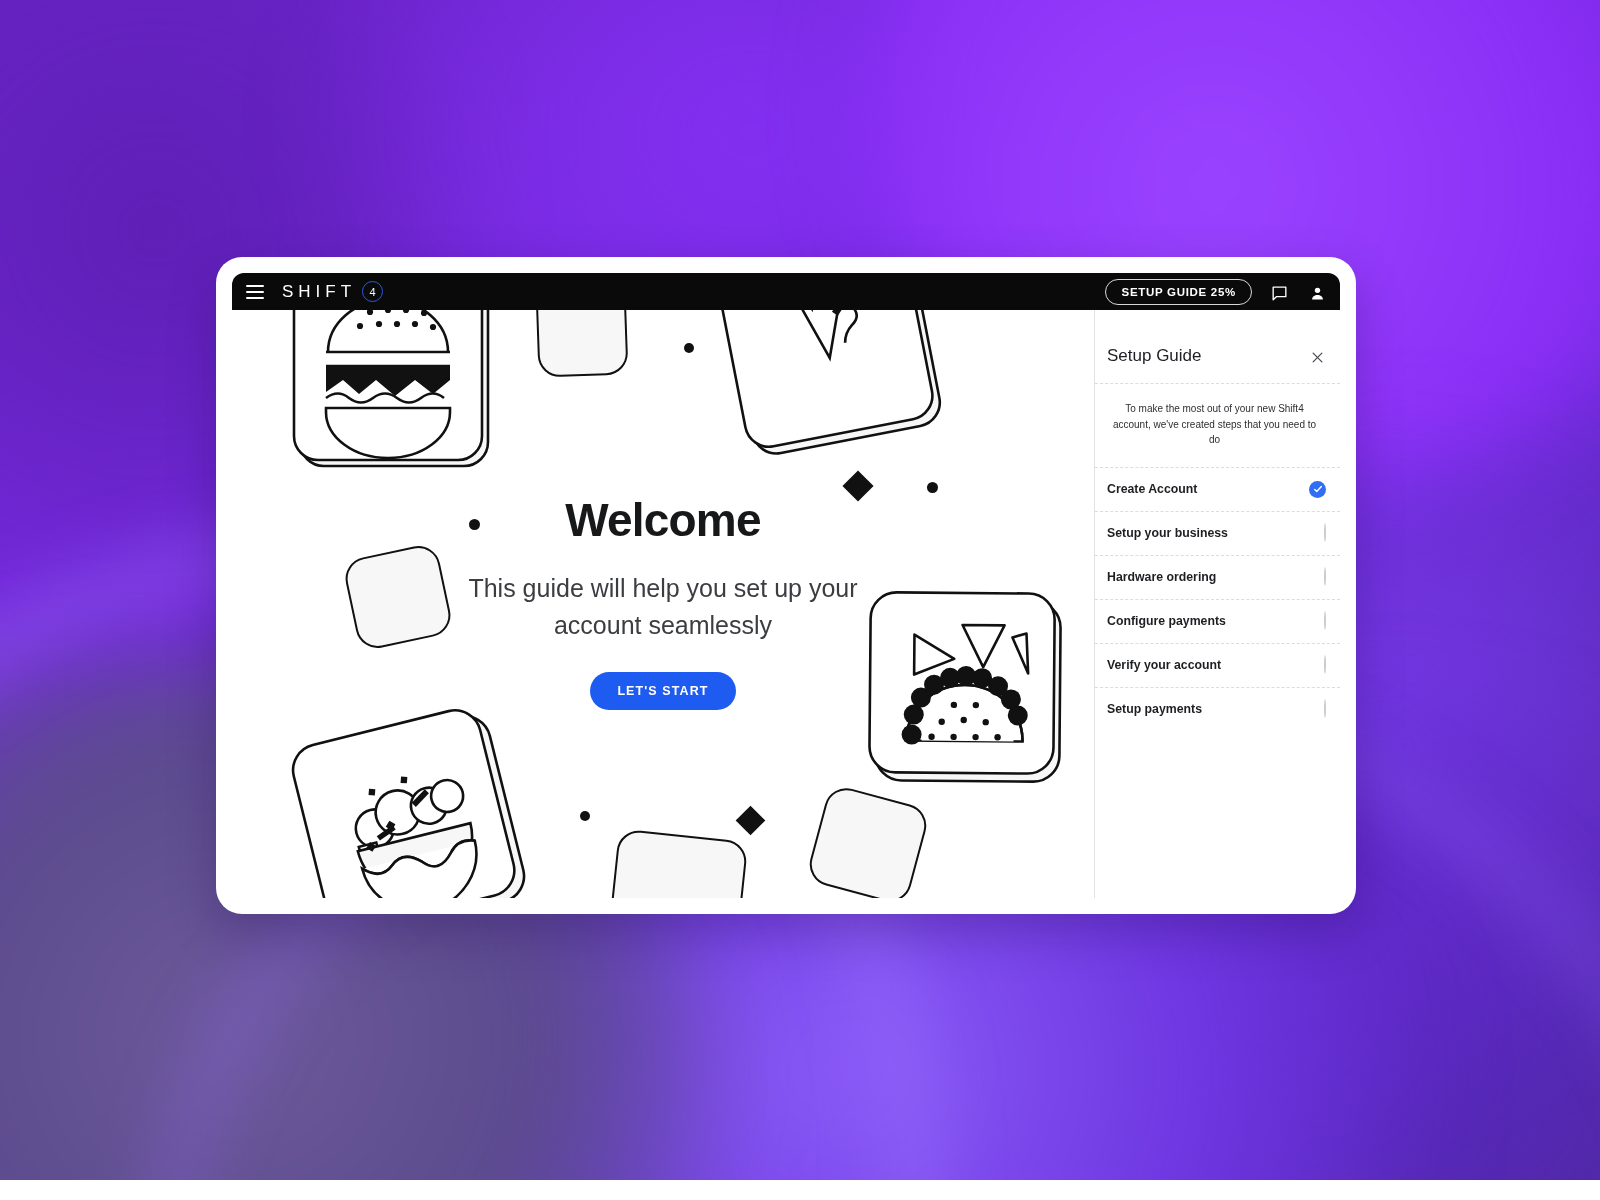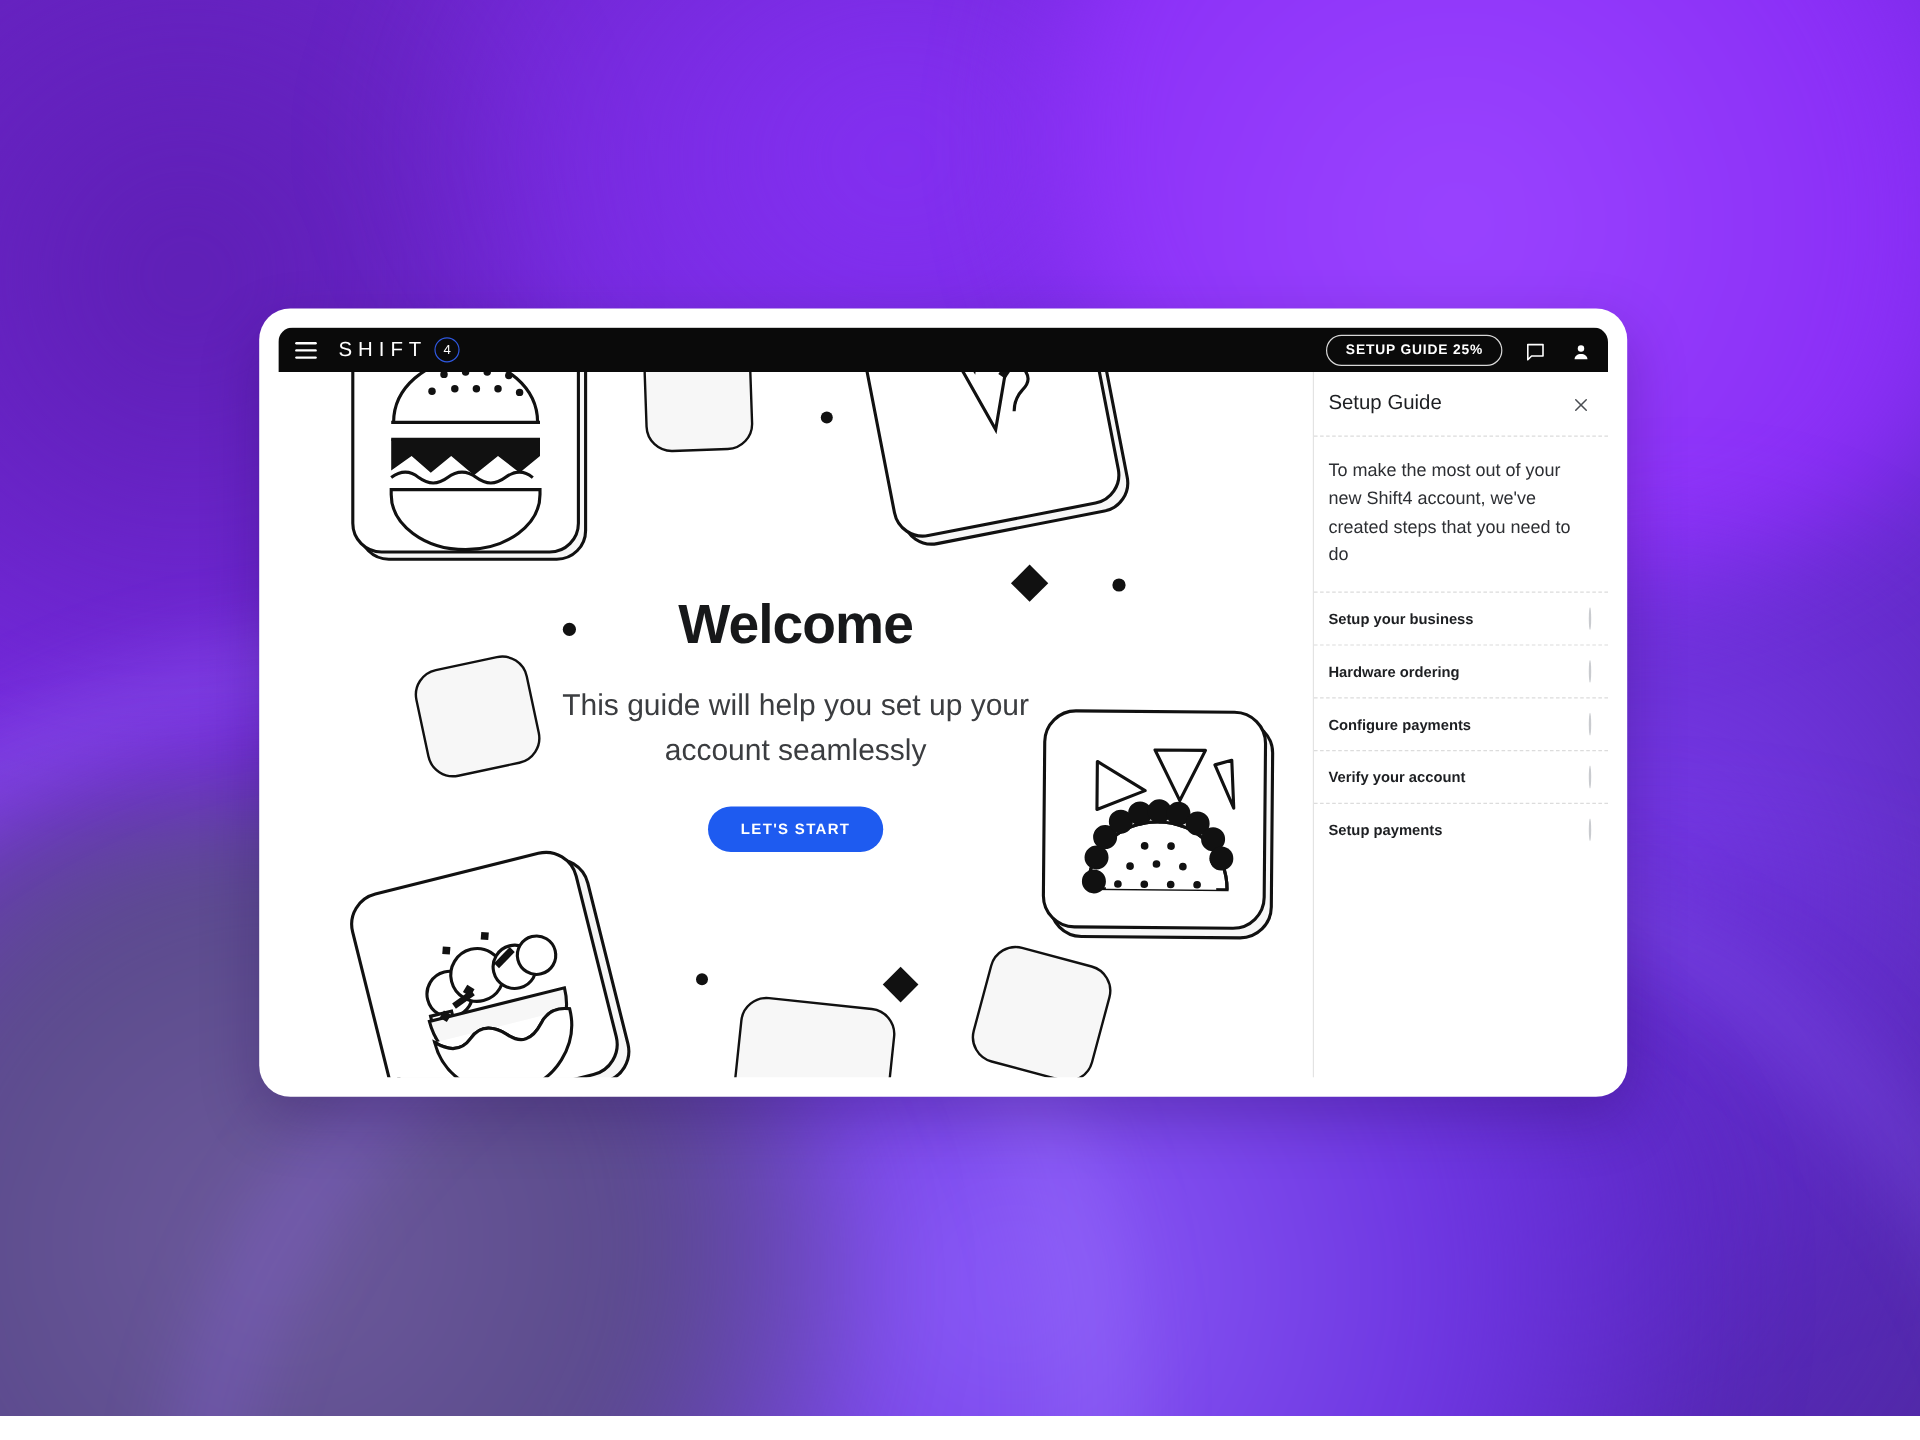--- a/index.html
+++ b/index.html
@@ -243,40 +243,41 @@
     flex: 0 0 245px;
     border-left: 1px solid #e3e3e3;
     background: #fff;
     display: flex;
     flex-direction: column;
     z-index: 4;
   }
   #panel-head {
     display: flex;
     align-items: flex-end;
-    padding: 16px 14px 17px 12px;
+    padding: 36px 14px 17px 12px;
     border-bottom: 1px dashed #dcdcdc;
     gap: 21px;
   }
   #panel-title {
     font-size: 17px;
     color: #1d1f22;
     font-weight: 400;
   }
   #panel-close {
     margin-left: auto;
     cursor: pointer;
     width: 18px; height: 18px;
     display: flex; align-items: center; justify-content: center;
   }
   #panel-desc {
-    font-size: 15px;
+    font-size: 10px;
     line-height: 1.55;
     color: #2d2f33;
     padding: 17px 18px 19px 12px;
+    text-align: center;
   }
   .task-row {
     display: flex;
     align-items: center;
     padding: 12px 14px 12px 12px;
     border-top: 1px dashed #dcdcdc;
     cursor: pointer;
     min-height: 19px;
   }
   .task-row:first-of-type { border-top: none; }
@@ -490,20 +491,30 @@
             <div id="panel-close">
               <svg width="15" height="15" viewBox="0 0 24 24" fill="none" stroke="#4a4d52" stroke-width="2" stroke-linecap="round">
                 <line x1="5" y1="5" x2="19" y2="19"></line>
                 <line x1="19" y1="5" x2="5" y2="19"></line>
               </svg>
             </div>
           </div>
 
           <div id="panel-desc">To make the most out of your new Shift4 account, we've created steps that you need to do</div>
 
+          <div class="task-row">
+            <span class="task-label">Create Account</span>
+            <span class="task-mark">
+              <span class="check-done">
+                <svg width="10" height="10" viewBox="0 0 24 24" fill="none" stroke="#ffffff" stroke-width="3.4" stroke-linecap="round" stroke-linejoin="round">
+                  <polyline points="4,13 9,18 20,6"></polyline>
+                </svg>
+              </span>
+            </span>
+          </div>
 
           <div class="task-row">
             <span class="task-label">Setup your business</span>
             <span class="task-mark">
               <span class="check-todo"></span>
             </span>
           </div>
 
           <div class="task-row">
             <span class="task-label">Hardware ordering</span>

